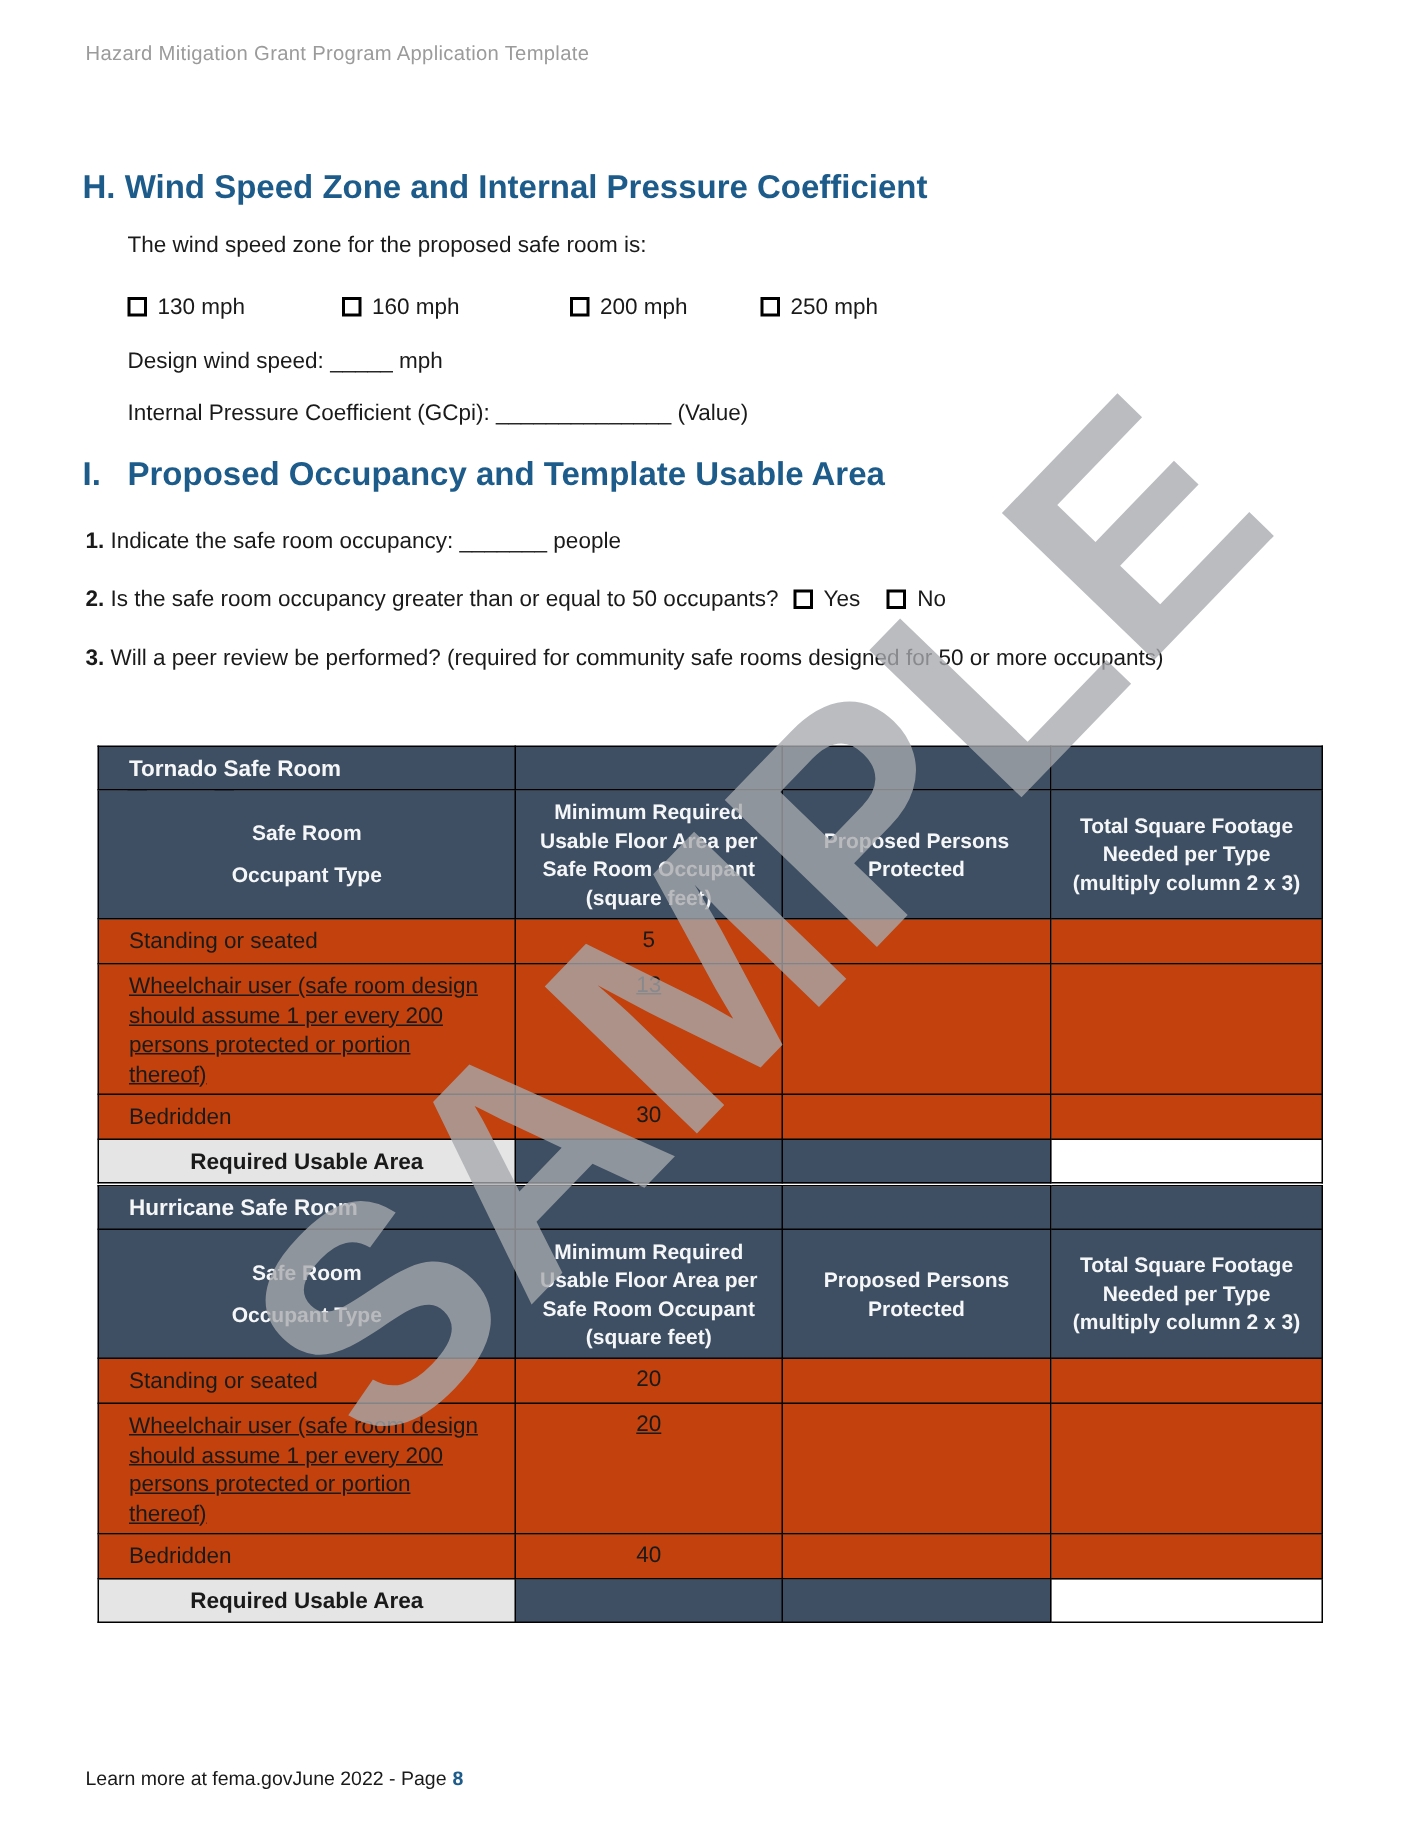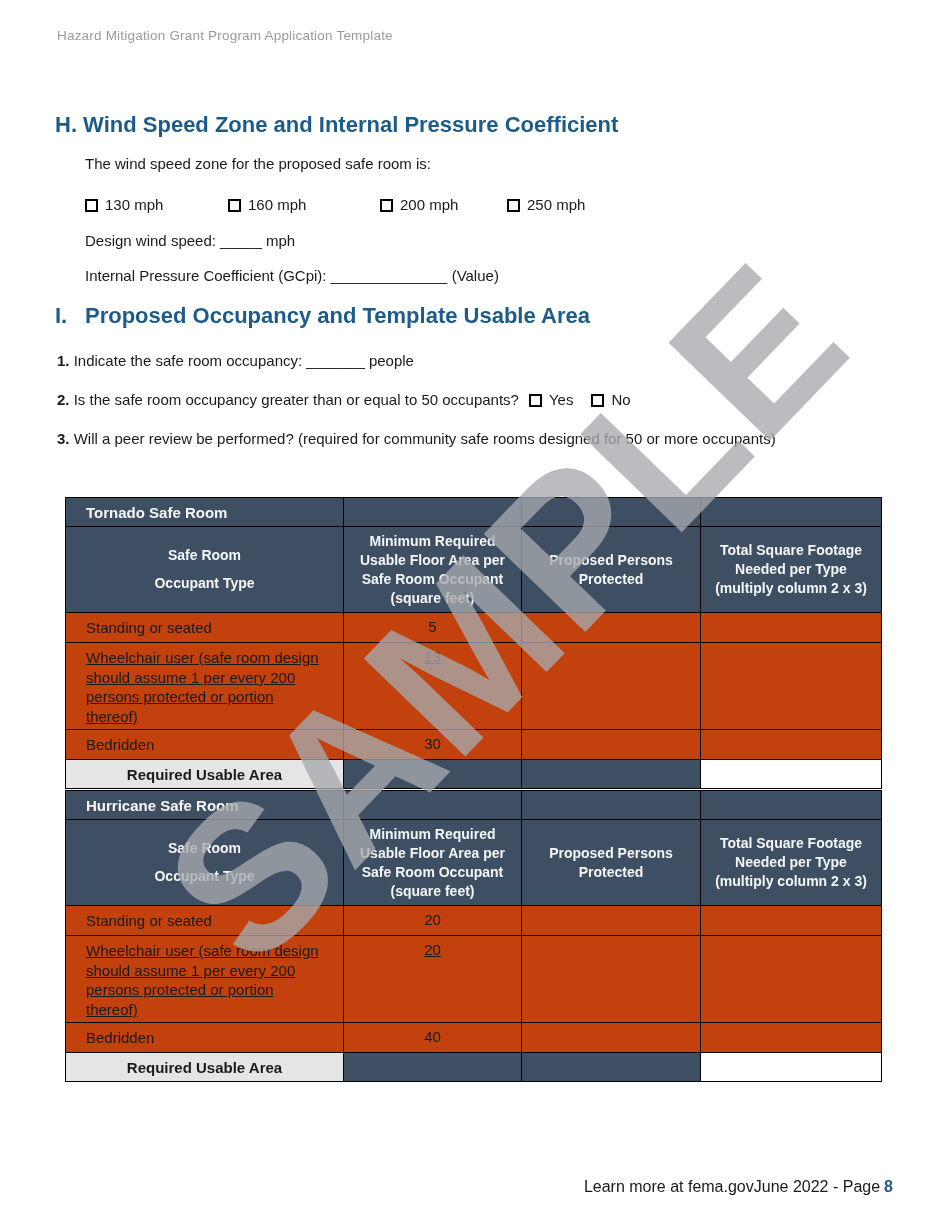--- a/index.html
+++ b/index.html
@@ -115,22 +115,22 @@
     color: rgba(167, 169, 173, 0.78);
     white-space: nowrap;
     z-index: 5;
     pointer-events: none;
   }
 
   .page-footer {
     position: absolute;
     left: 57px; right: 57px; top: 1178px;
     display: flex;
-    justify-content: flex-end;
-    font-size: 16px;
+    justify-content: flex-start;
+    font-size: 13px;
     color: #1a1a1a;
   }
   .page-num { color: #1d5c8a; font-weight: bold; margin-left: 4px; }
 </style>
 </head>
 <body>
 
 <div class="abs page-header">Hazard Mitigation Grant Program Application Template</div>
 
 <div class="abs section-heading heading-h">H. Wind Speed Zone and Internal Pressure Coefficient</div>

